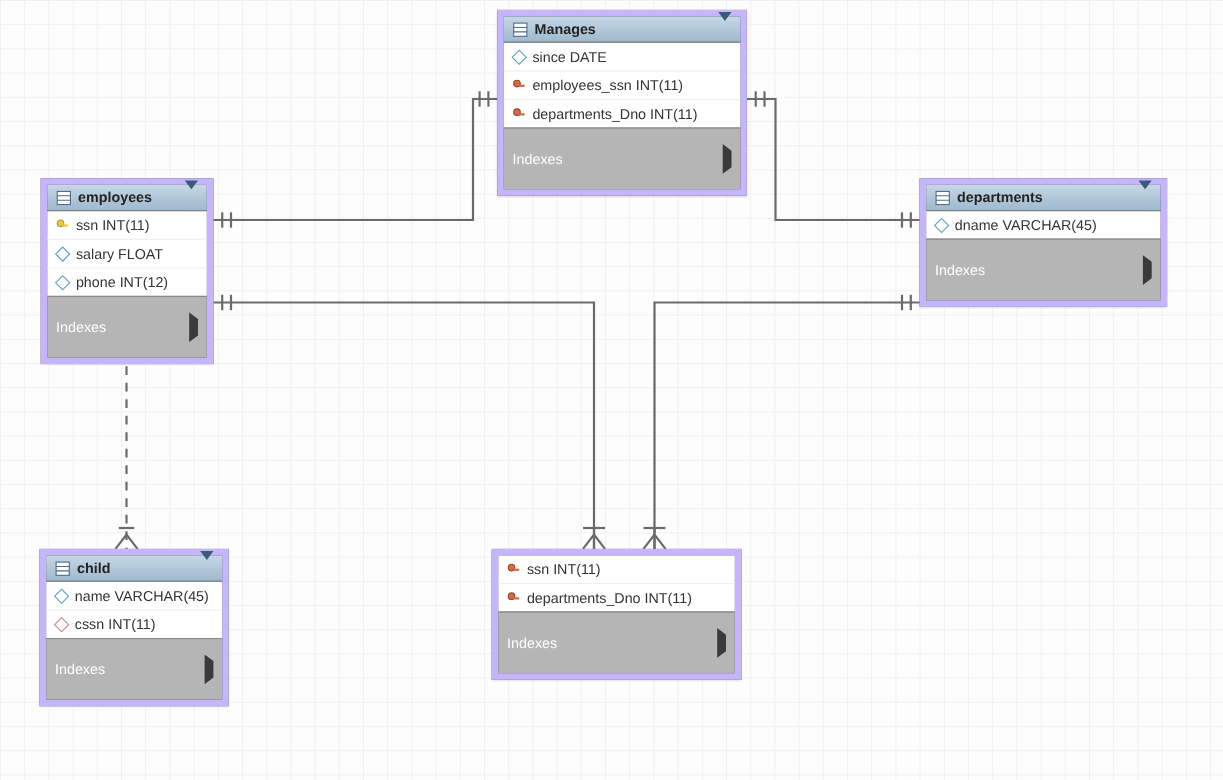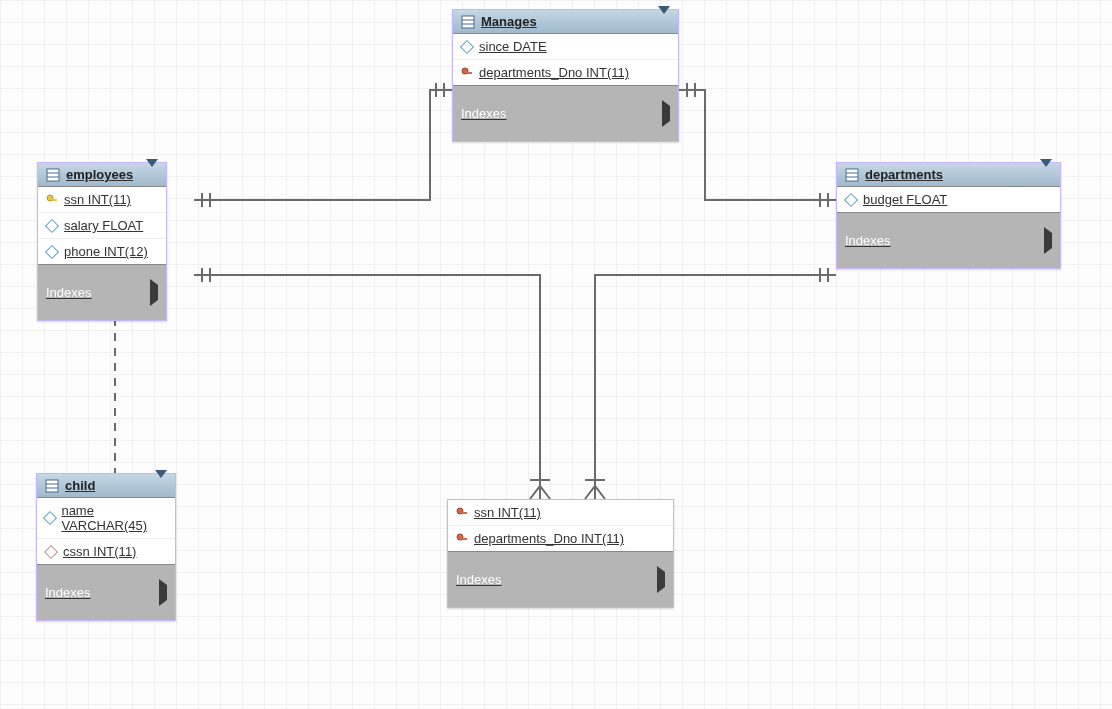--- a/index.html
+++ b/index.html
@@ -24,23 +24,22 @@
   svg.connectors {
     position: absolute;
     inset: 0;
     width: 1112px;
     height: 709px;
     pointer-events: none;
   }
   .table {
     position: absolute;
     background: #404040;
-    border: 1px solid #c4b5fd;
+    border: 6px solid #c4b5fd;
     box-shadow: 0 1px 2px rgba(0,0,0,0.15);
-    text-decoration: underline;
   }
   .thead {
     display: flex;
     align-items: center;
     gap: 6px;
     padding: 4px 8px;
     background: linear-gradient(#c6d7e5, #9fb9ce);
     border-bottom: 1px solid #888;
   }
   .thead .title { font-weight: bold; color: #222; flex: 1; }
@@ -146,30 +145,39 @@
         </span>
       <span>since DATE</span>
     </div>
     <div class="col">
       <span class="ico">
           <svg width="12" height="12">
             <circle cx="4" cy="4" r="3" fill="#d46a4a" stroke="#a04020"></circle>
             <rect x="6" y="5" width="5" height="2" fill="#d46a4a"></rect>
           </svg>
         </span>
+      <span>employees_ssn INT(11)</span>
+    </div>
+    <div class="col">
+      <span class="ico">
+          <svg width="12" height="12">
+            <circle cx="4" cy="4" r="3" fill="#d46a4a" stroke="#a04020"></circle>
+            <rect x="6" y="5" width="5" height="2" fill="#d46a4a"></rect>
+          </svg>
+        </span>
       <span>departments_Dno INT(11)</span>
     </div>
   </div>
   <div class="indexes">
     <span>Indexes</span>
     <span><span class="tri-right"></span></span>
   </div>
 </div>
 
-<div class="table" style="left:37px;top:162px;width:130px;">
+<div class="table" style="left:37px;top:162px;width:157px;">
   <div class="thead">
     <span class="table-icon">
       <svg width="14" height="14">
           <rect x="1" y="1" width="12" height="12" fill="#fff" stroke="#4a6a8a"></rect>
           <line x1="1" y1="5" x2="13" y2="5" stroke="#4a6a8a"></line>
           <line x1="1" y1="9" x2="13" y2="9" stroke="#4a6a8a"></line>
         </svg>
     </span>
     <span class="title">employees</span>
     <span><span class="tri-down"></span></span>
@@ -213,30 +221,30 @@
         </svg>
     </span>
     <span class="title">departments</span>
     <span><span class="tri-down"></span></span>
   </div>
   <div class="cols">
     <div class="col">
       <span class="ico">
           <span class="ico-diamond hollow"></span>
         </span>
-      <span>budget FLOAT</span>
-    </div>
-  </div>
-  <div class="indexes">
-    <span>Indexes</span>
-    <span><span class="tri-right"></span></span>
-  </div>
-</div>
-
-<div class="table" style="left:36px;top:473px;width:140px;">
+      <span>dname VARCHAR(45)</span>
+    </div>
+  </div>
+  <div class="indexes">
+    <span>Indexes</span>
+    <span><span class="tri-right"></span></span>
+  </div>
+</div>
+
+<div class="table" style="left:36px;top:499px;width:172px;">
   <div class="thead">
     <span class="table-icon">
       <svg width="14" height="14">
           <rect x="1" y="1" width="12" height="12" fill="#fff" stroke="#4a6a8a"></rect>
           <line x1="1" y1="5" x2="13" y2="5" stroke="#4a6a8a"></line>
           <line x1="1" y1="9" x2="13" y2="9" stroke="#4a6a8a"></line>
         </svg>
     </span>
     <span class="title">child</span>
     <span><span class="tri-down"></span></span>

